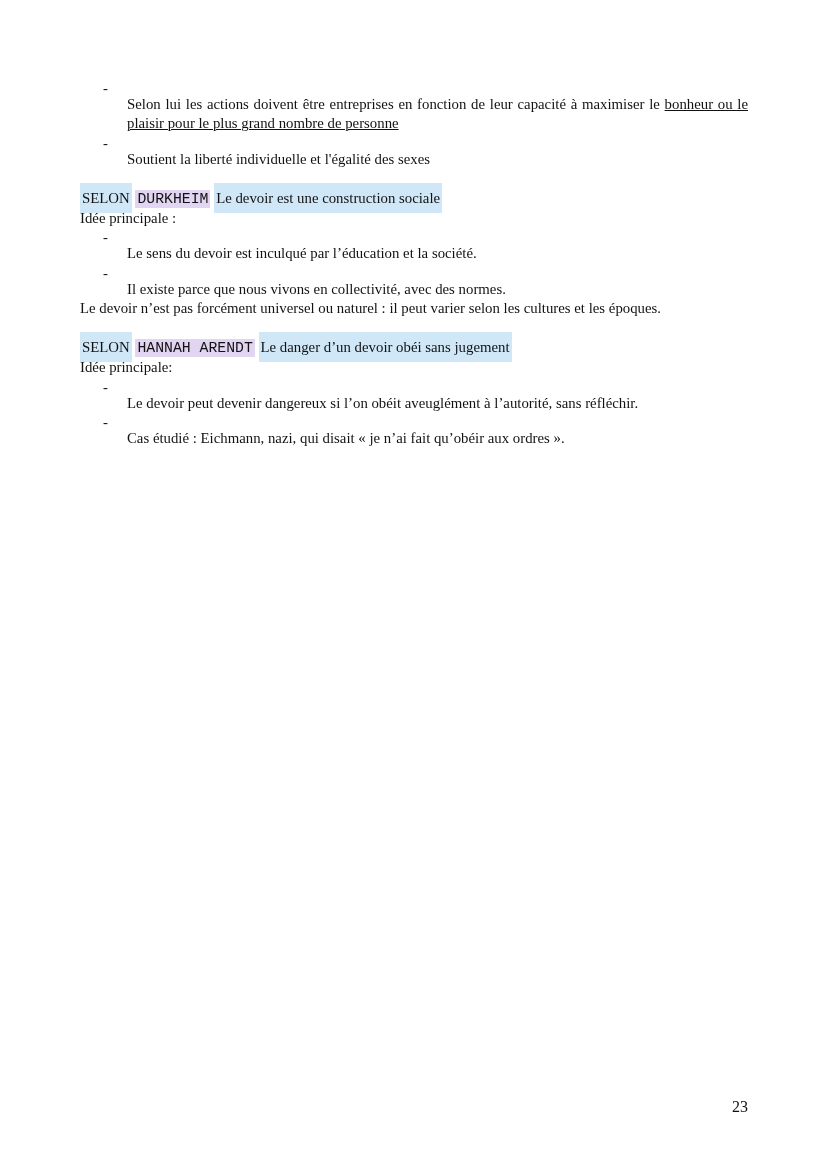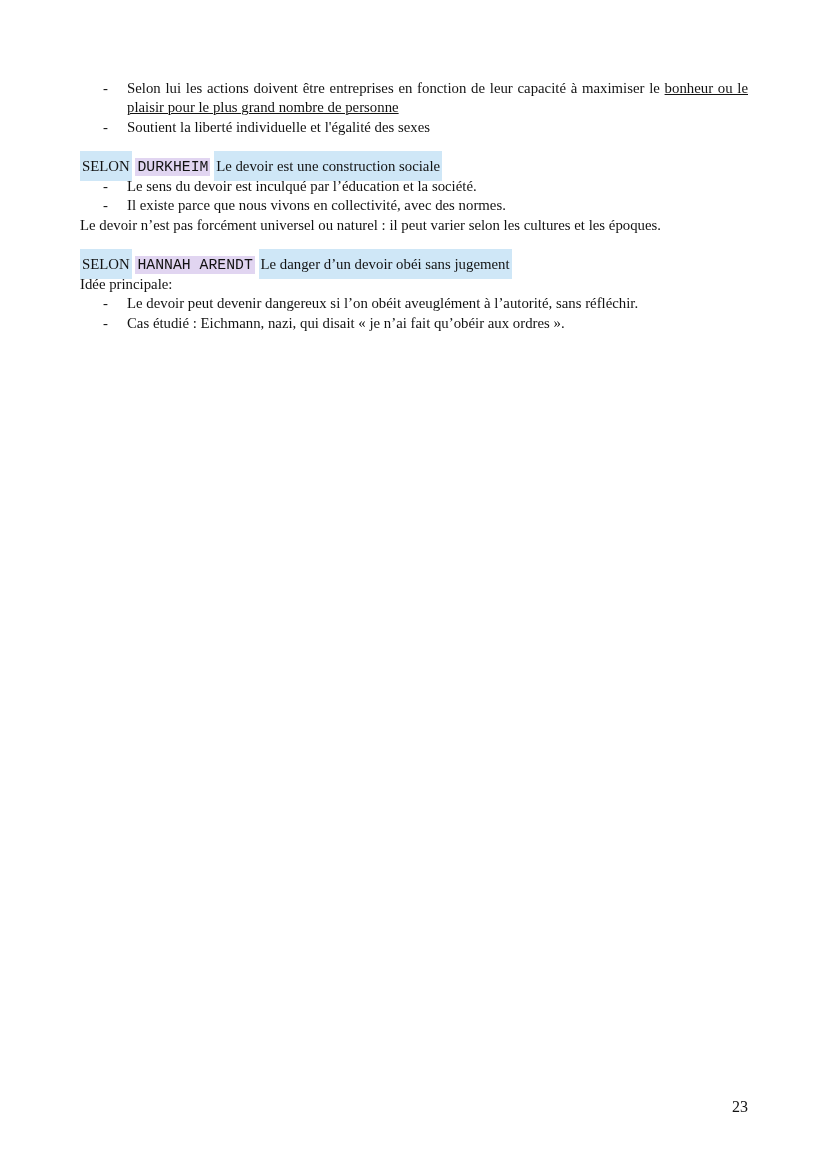--- a/index.html
+++ b/index.html
@@ -26,20 +26,21 @@
   }
   .para { text-align: justify; }
   .bullet { display: flex; }
   .bullet .dash {
     flex: 0 0 24px;
     margin-left: 23px;
   }
   .bullet .btxt {
     flex: 1;
     text-align: justify;
+    margin-top: 16px;
   }
   .hl-blue  { background: var(--hl-blue);  padding: 7px 2px; margin-top: 8px; }
   .hl-purple{ background: var(--hl-purple); padding: 1px 2px; font-family: Liberation Mono, monospace; }
   .underline { text-decoration: underline; text-decoration-thickness: 1px; }
   .spacer { height: 19.4px; }
   .page-number {
     position: absolute;
     top: 1097px;
     right: 80px;
     font-size: 16px;
@@ -54,20 +55,21 @@
     <span class="dash">-</span>
     <span class="btxt"><span>Selon lui les actions doivent être entreprises en fonction de leur capacité à maximiser le </span><span class="underline">bonheur ou le plaisir pour le plus grand nombre de personne</span></span>
   </div>
   <div class="bullet">
     <span class="dash">-</span>
     <span class="btxt">Soutient la liberté individuelle et l'égalité des sexes</span>
   </div>
 
   <div class="spacer"></div>
   <p class="para"><span class="hl-blue">SELON</span> <span class="hl-purple">DURKHEIM</span> <span class="hl-blue">Le devoir est une construction sociale</span></p>
+  <p class="para">Idée principale :</p>
   <div class="bullet">
     <span class="dash">-</span>
     <span class="btxt">Le sens du devoir est inculqué par l’éducation et la société.</span>
   </div>
   <div class="bullet">
     <span class="dash">-</span>
     <span class="btxt">Il existe parce que nous vivons en collectivité, avec des normes.</span>
   </div>
   <p class="para">Le devoir n’est pas forcément universel ou naturel : il peut varier selon les cultures et les époques.</p>
 

